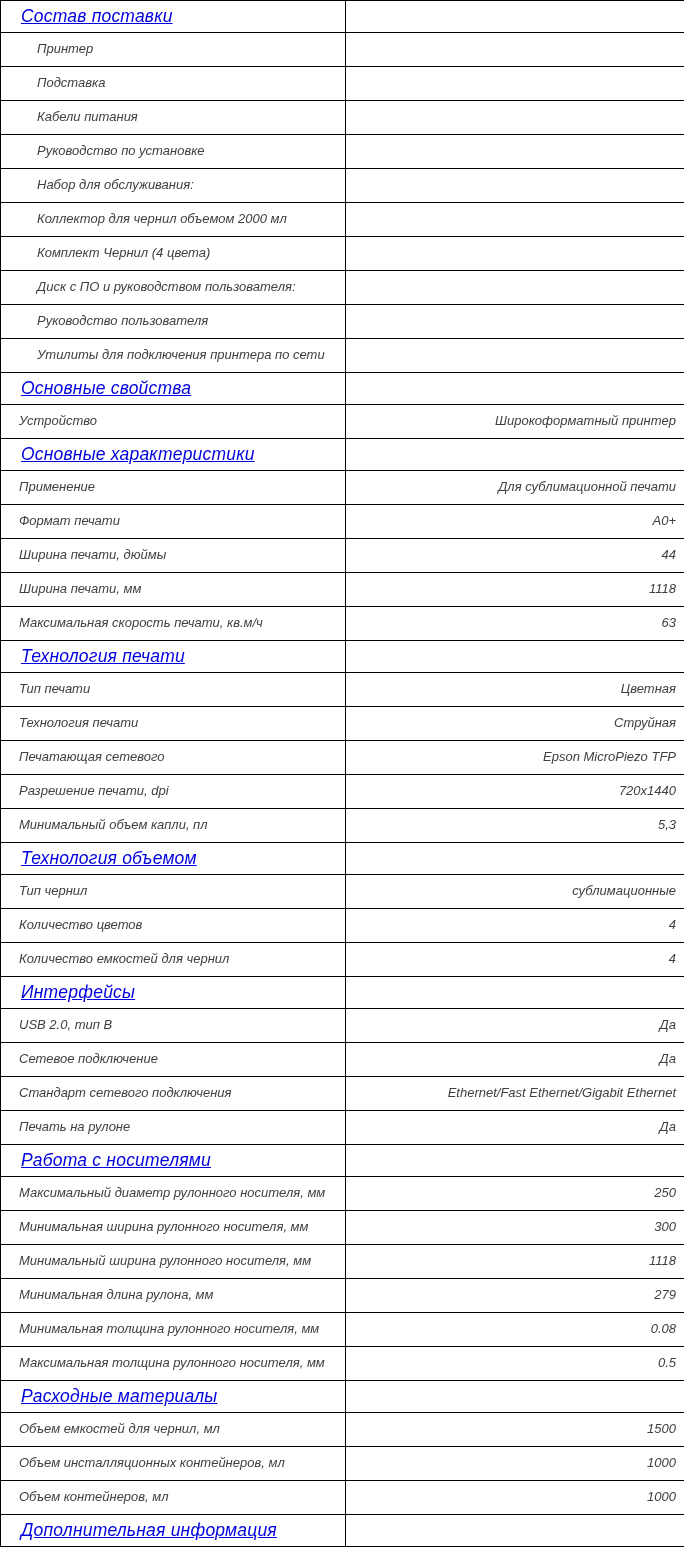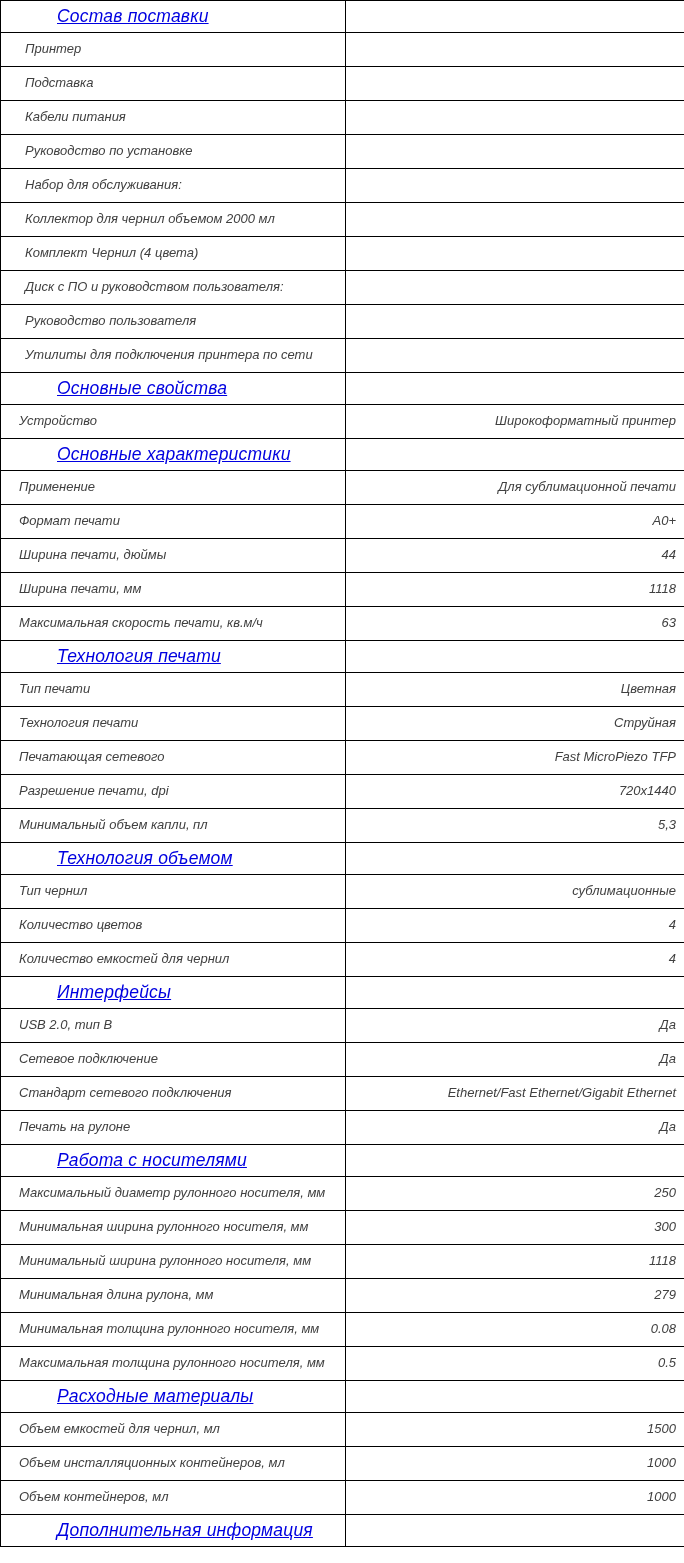--- a/index.html
+++ b/index.html
@@ -33,29 +33,28 @@
     padding: 2px 6px 3px 20px;
   }
   .section-title {
     display: inline-block;
     color: #0000e0;
     font-size: 17.5px;
     font-style: italic;
     text-decoration: underline;
     white-space: nowrap;
     letter-spacing: 0.2px;
-    margin-left: 36px;
   }
   td.label-cell {
     height: 26px;
     padding: 3px 6px 4px 18px;
     text-align: left;
   }
   td.label-cell.indent {
-    padding-left: 24px;
+    padding-left: 36px;
     margin-left: 44px;
   }
   td.value-cell {
     height: 26px;
     padding: 3px 8px 4px 8px;
     text-align: right;
   }
   td.empty-cell {
     height: 26px;
   }
@@ -153,21 +152,21 @@
         <tr>
           <td class="label-cell">Тип печати</td>
           <td class="value-cell">Цветная</td>
         </tr>
         <tr>
           <td class="label-cell">Технология печати</td>
           <td class="value-cell">Струйная</td>
         </tr>
         <tr>
           <td class="label-cell">Печатающая сетевого</td>
-          <td class="value-cell">Fast MicroPiezo TFP</td>
+          <td class="value-cell">Epson MicroPiezo TFP</td>
         </tr>
         <tr>
           <td class="label-cell">Разрешение печати, dpi</td>
           <td class="value-cell">720х1440</td>
         </tr>
         <tr>
           <td class="label-cell">Минимальный объем капли, пл</td>
           <td class="value-cell">5,3</td>
         </tr>
         <tr>

